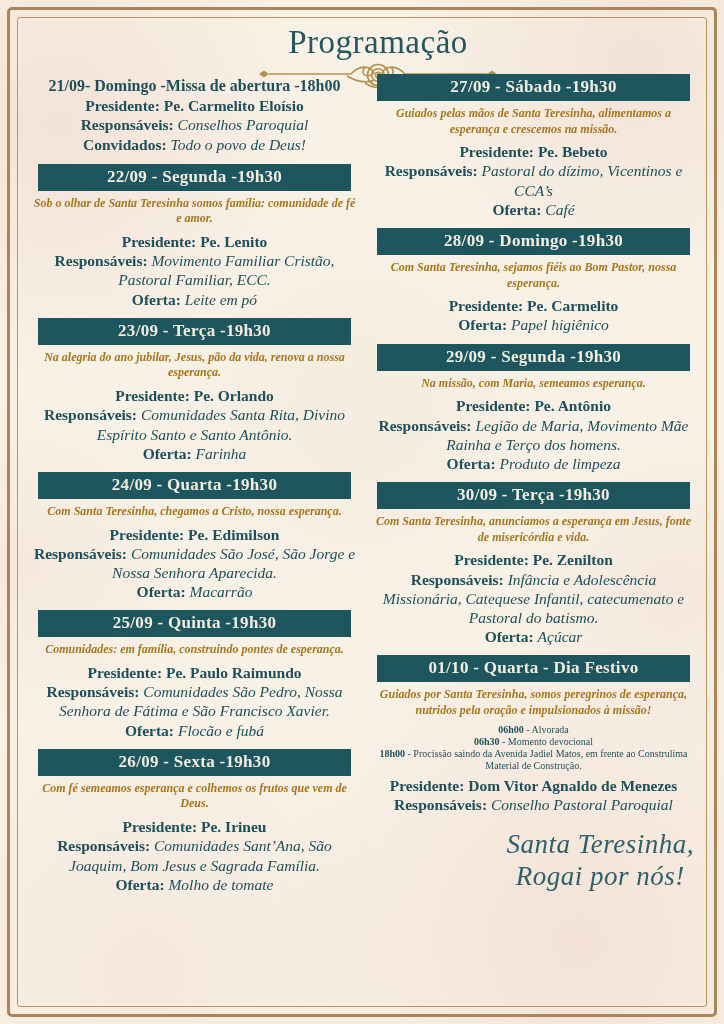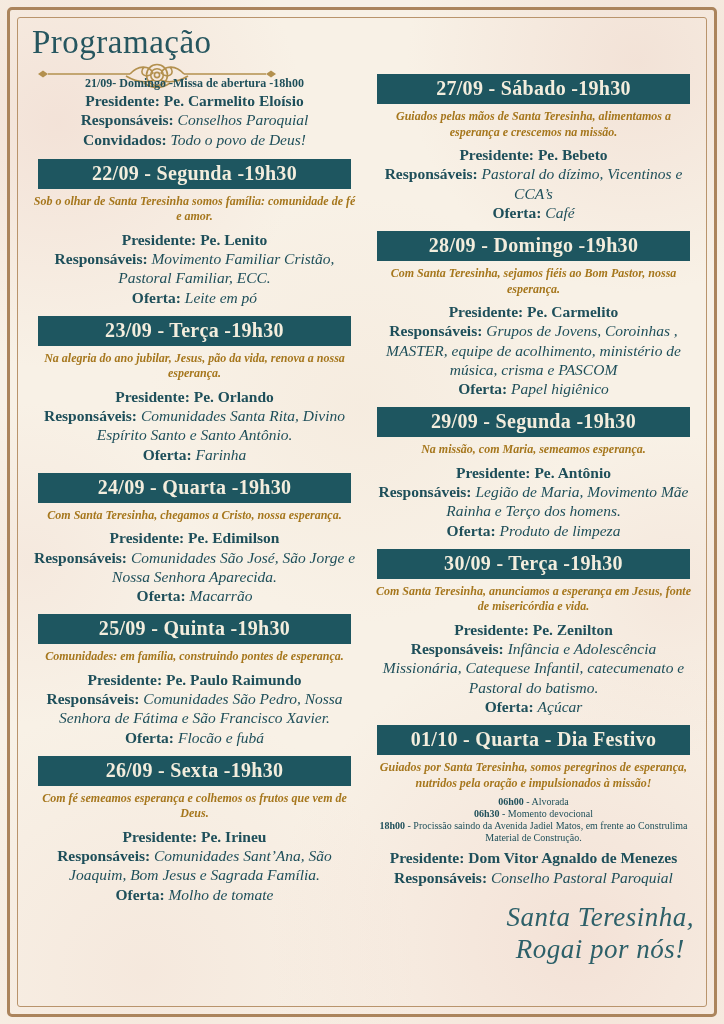--- a/index.html
+++ b/index.html
@@ -14,40 +14,40 @@
       radial-gradient(circle at 50% 40%, rgba(240,224,208,.30), transparent 30%),
       radial-gradient(circle at 93% 58%, rgba(233,198,186,.22), transparent 18%),
       radial-gradient(circle at 80% 92%, rgba(236,201,190,.38), transparent 28%),
       radial-gradient(circle at 20% 95%, rgba(238,212,200,.30), transparent 24%),
       #f8f1e6;
   }
   .frame { position:absolute; pointer-events:none; }
   .frame-outer { inset:7px; border:3px solid #ab845c; border-radius:5px; }
   .frame-inner { inset:17px; border:1.5px solid #b9946c; border-radius:3px; }
 
-  header { position:relative; padding-top:24px;padding-left:32px; }
+  header { position:relative; text-align:center; padding-top:24px;padding-left:32px; }
   h1 {
     font-size:33px; font-weight:normal; color:#26565f; letter-spacing:.5px;
   }
   .ornament { margin-top:-2px; height:32px; }
 
   .columns {
     position:absolute; top:74px; left:32px; right:28px; bottom:14px;
     display:flex; gap:14px;
   }
   .col { flex:1 1 0; color:#1e4f5a; }
 
   
   .opening { text-align:center; font-size:15.5px; line-height:1.26; margin:2px 0 10px; }
-  .opening-title { font-weight:bold; font-size:12px; white-space:nowrap; }
+  .opening-title { font-weight:bold; font-size:16px; white-space:nowrap; }
 
   
   .event { margin-bottom:9px; text-align:center; }
   .banner {
-    background:#1e5660; color:#f3eddd; font-weight:bold; font-size:20px;
+    background:#1e5660; color:#f3eddd; font-weight:bold; font-size:17px;
     letter-spacing:.3px; padding:3px 4px 4px; margin:0 6px 5px;
   }
   .theme {
     color:#a6771d; font-weight:bold; font-style:italic;
     font-size:12px; line-height:1.3; margin:0 0 5px; 
   }
   .rows { font-size:15.5px; line-height:1.24; }
   .row .lbl { font-weight:bold; }
   .row .val.italic { font-style:italic; }
   .row .val.bold { font-weight:bold; }
@@ -280,24 +280,20 @@
             <div class="schedule">
               
             </div>
             <div class="rows">
 
                 <div class="row">
                   <span class="lbl">Presidente:</span>
                   <span class="val bold">Pe. Carmelito</span>
                 </div>
 
-                <div class="row">
-                  <span class="lbl">Responsáveis:</span>
-                  <span class="val italic">Grupos de Jovens, Coroinhas , MASTER, equipe de acolhimento, ministério de música, crisma e PASCOM</span>
-                </div>
 
                 <div class="row">
                   <span class="lbl">Oferta:</span>
                   <span class="val italic">Papel higiênico</span>
                 </div>
               </div>
           </article>
 
           <article class="event">
             <div class="banner">29/09 -  Segunda -19h30</div>

